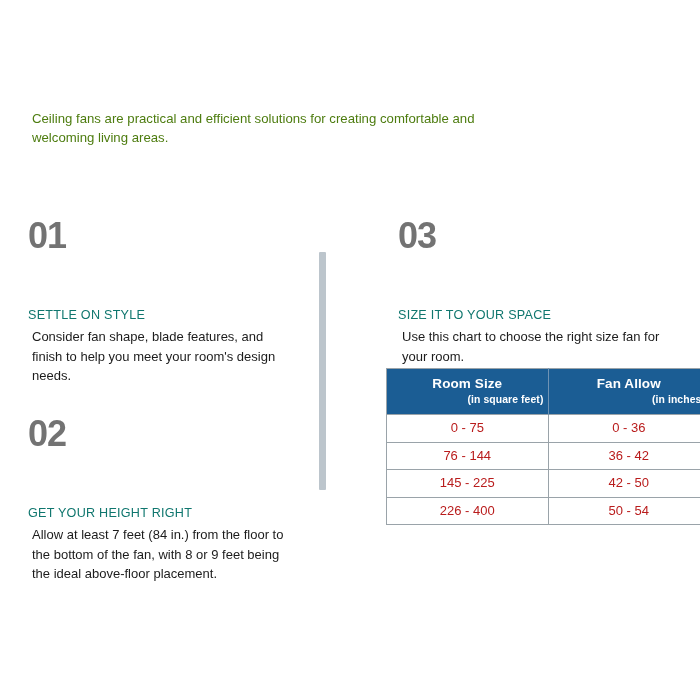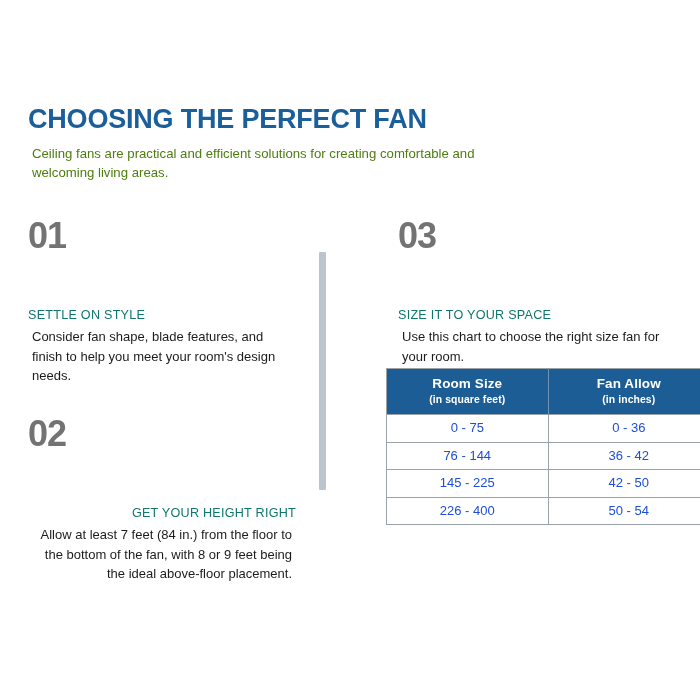--- a/index.html
+++ b/index.html
@@ -90,21 +90,21 @@
   }
   .step-body {
     font-size: 13px;
     line-height: 1.5;
     color: #1c1c1c;
     margin: 4px;
   }
 
   .step-01 .step-text { margin-top: 53px; }
   .step-02 { margin-top: 30px; }
-  .step-02 .step-text { margin-top: 53px; text-align: right; }
+  .step-02 .step-text { margin-top: 53px; }
   .step-03 .step-text { margin-top: 53px; }
 
   
   .size-table {
     position: absolute;
     left: 386px;
     top: 368px;
     width: 324px;
     border-collapse: collapse;
     table-layout: fixed;
@@ -129,38 +129,38 @@
     font-size: 13.5px;
     line-height: 1.15;
     letter-spacing: 0.1px;
   }
   .th-sub {
     display: block;
     font-size: 10.4px;
     line-height: 1.3;
     margin-top: 1px;
     letter-spacing: 0.1px;
+    text-align: right;
   }
   .size-table tbody td {
     border-top: 1px solid #9aa3a9;
     border-right: 1px solid #9aa3a9;
     padding: 4px 4px 5px 4px;
     font-size: 13px;
-    color: #1d4ed8;
+    color: #b91c1c;
     line-height: 1.35;
   }
   .size-table tbody td:last-child { border-right: none; }
 </style>
 </head>
 <body>
 
 <div class="page">
 
   <div class="header">
-    <h1 class="main-title">CHOOSING THE PERFECT FAN</h1>
     <p class="intro">Ceiling fans are practical and efficient solutions for creating comfortable and welcoming living areas.</p>
   </div>
 
   <div class="divider"></div>
 
   <div class="col-left">
 
     <div class="step-01">
       <div class="step-num">01</div>
       <div class="step-text">

